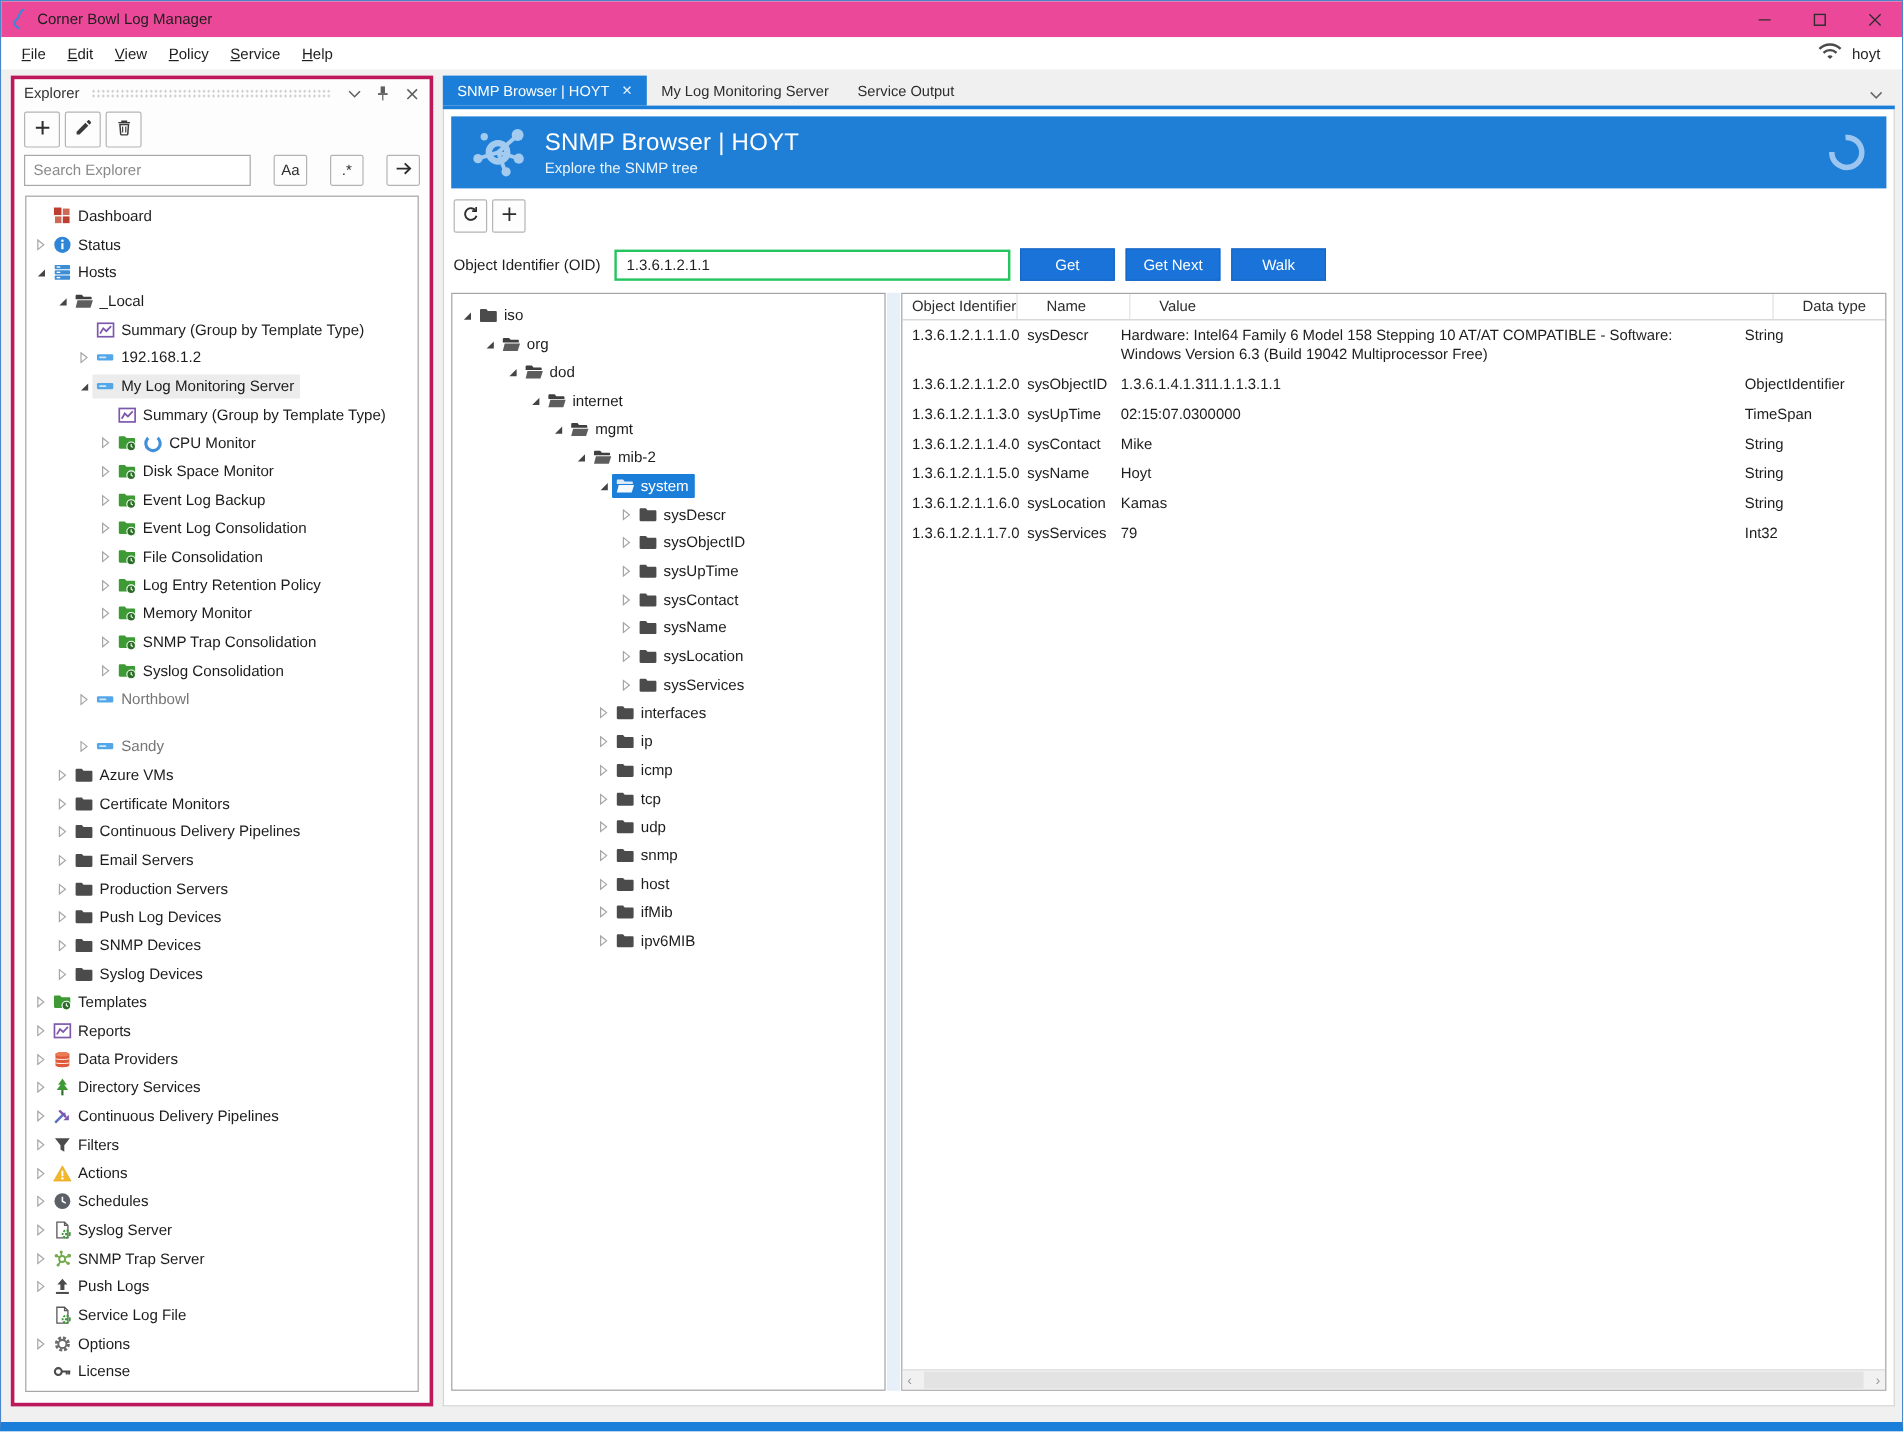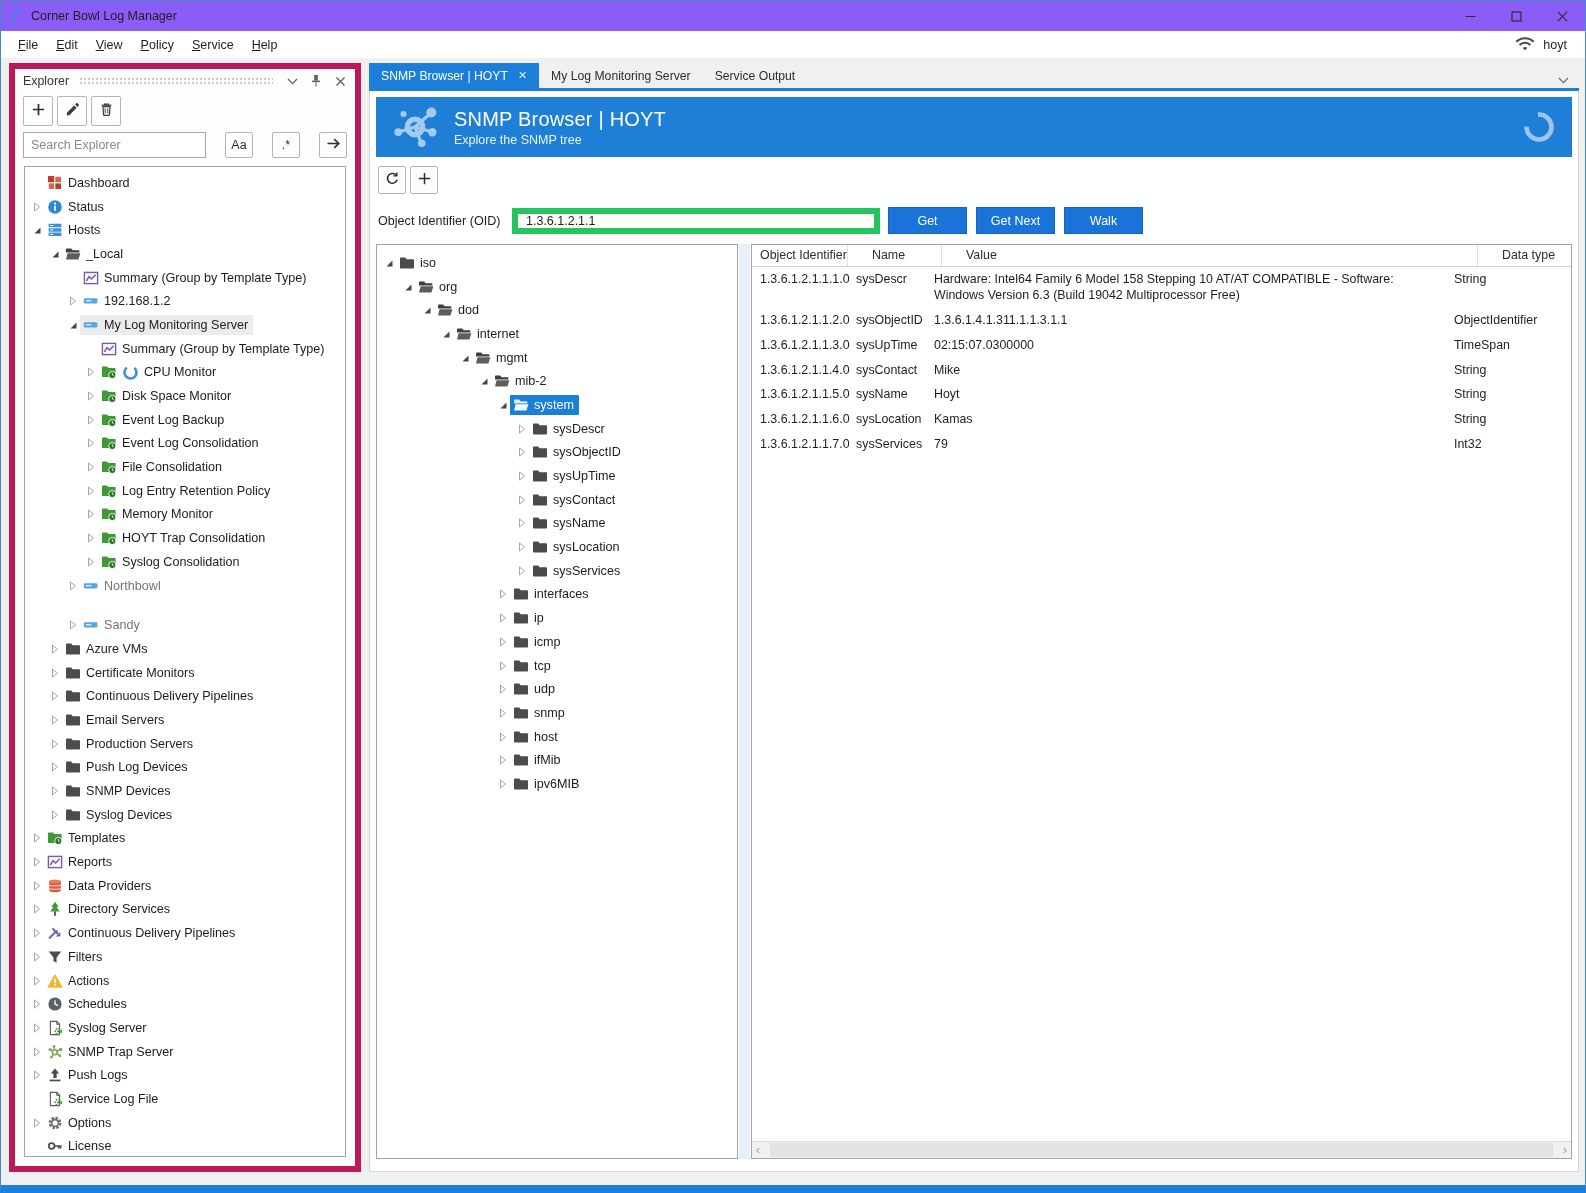--- a/index.html
+++ b/index.html
@@ -3,35 +3,35 @@
 <meta charset="utf-8">
 <style>
   * { margin:0; padding:0; box-sizing:border-box; }
   html,body { width:1586px; height:1193px; font-family:"Liberation Sans", sans-serif; }
   .window{
     width:1586px;height:1193px;display:flex;flex-direction:column;background:#f0f0f0;
     border-left:1px solid #4a86c8;border-right:1px solid #4a86c8;border-top:1px solid #4a86c8;
     border-bottom:8px solid #1b7ed8;overflow:hidden;
   }
   
-  .titlebar{height:30px;background:#8b5cf6;display:flex;align-items:center;flex:0 0 auto;text-align:right;}
+  .titlebar{height:30px;background:#ec4899;display:flex;align-items:center;flex:0 0 auto;text-align:right;}
   .app-icon{margin:0 8px 0 8px;display:flex;align-items:center;}
   .win-title{font-size:12.5px;color:#1e1e1e;}
   .win-controls{margin-left:auto;display:flex;height:100%;}
   .wc{width:46px;height:100%;display:flex;align-items:center;justify-content:center;cursor:default;}
   
   .menubar{height:27px;background:#ffffff;display:flex;align-items:center;padding-left:8px;flex:0 0 auto;}
   .menu-item{display:inline-block;font-size:12.5px;color:#1e1e1e;padding:4px 9px;}
   .menu-item::first-letter{text-decoration:underline;}
   .conn{margin-left:auto;display:flex;align-items:center;gap:7px;padding-right:18px;}
   .conn .user{font-size:12.5px;color:#1e1e1e;}
   
   .app-body{flex:1;display:flex;background:#f0f0f0;padding:5px 6px 13px 8px;min-height:0;}
   
-  .explorer{width:352px;flex:0 0 auto;background:#fdfdfd;border:6px solid #be185d;display:flex;flex-direction:column;margin-right:8px;}
+  .explorer{width:352px;flex:0 0 auto;background:#fdfdfd;border:3px solid #be185d;display:flex;flex-direction:column;margin-right:8px;}
   .exp-header{height:24px;display:flex;align-items:center;padding:0 6px 0 8px;gap:6px;}
   .exp-title{font-size:12.4px;color:#333;flex:0 0 auto;}
   .exp-dots{flex:1;height:8px;margin:0 4px;background-image:radial-gradient(#c9c9c9 0.9px, transparent 1px);background-size:4px 4px;}
   .exp-hbtn{display:flex;align-items:center;justify-content:center;width:18px;height:18px;cursor:default;}
   .exp-toolbar{display:flex;gap:4px;padding:3px 8px 4px 8px;}
   .exp-toolbar button{width:30px;height:30px;background:#fdfdfd;border:1px solid #b4b4b4;border-radius:2px;display:flex;align-items:center;justify-content:center;cursor:default;}
   .exp-search{display:flex;gap:19px;padding:2px 8px 6px 8px;align-items:center;}
   .exp-search input{flex:1;height:26px;border:1px solid #a8a8a8;padding:0 7px;font-size:12.5px;color:#333;font-family:"Liberation Sans",sans-serif;}
   .exp-search input::placeholder{color:#8a8a8a;}
   .exp-search button{width:28px;height:26px;background:#fdfdfd;border:1px solid #b4b4b4;border-radius:2px;font-size:12.5px;color:#2d2d2d;display:flex;align-items:center;justify-content:center;cursor:default;font-family:"Liberation Sans",sans-serif;}
@@ -56,21 +56,21 @@
   .main-card{flex:1;background:#ffffff;border:1px solid #d4d4d4;border-top:none;padding:6px 6px 12px 6px;display:flex;flex-direction:column;min-height:0;}
   .banner{height:60px;background:#1f7fd6;display:flex;align-items:center;padding:0 16px 0 16px;flex:0 0 auto;}
   .banner-text{margin-left:14px;}
   .banner-title{color:#ffffff;font-size:20px;letter-spacing:0.2px;}
   .banner-sub{color:#e9f3fc;font-size:12.5px;margin-top:2px;}
   .banner-spinner{margin-left:auto;display:flex;align-items:center;}
   .tools-row{display:flex;gap:4px;padding:9px 0 0 2px;flex:0 0 auto;}
   .tool-btn{width:28px;height:28px;background:#fdfdfd;border:1px solid #b4b4b4;border-radius:2px;display:flex;align-items:center;justify-content:center;cursor:default;}
   .oid-row{display:flex;align-items:center;margin:13px 0 0 2px;flex:0 0 auto;}
   .oid-row label{font-size:12.6px;color:#1e1e1e;width:134px;flex:0 0 auto;}
-  .oid-row input{width:368px;height:26px;border:6px solid #22c55e;padding:0 8px;font-size:12.5px;color:#1e1e1e;font-family:"Liberation Sans",sans-serif;}
+  .oid-row input{width:330px;height:26px;border:2px solid #22c55e;padding:0 8px;font-size:12.5px;color:#1e1e1e;font-family:"Liberation Sans",sans-serif;}
   .blue-btn{width:79px;height:27px;background:#1a73d8;color:#ffffff;border:1px solid #1466c4;font-size:12.5px;cursor:default;font-family:"Liberation Sans",sans-serif;}
   .blue-btn.first{margin-left:8px;}
   .blue-btn + .blue-btn{margin-left:9px;}
   .browse-row{flex:1;display:flex;margin-top:10px;min-height:0;}
   .snmp-tree{width:362px;flex:0 0 auto;border:1px solid #a4a4a4;background:#ffffff;overflow:hidden;padding-top:6px;}
   .v-splitter{width:11px;flex:0 0 auto;background:#e7eff8;margin:0 1px;}
   .result-table{flex:1;border:1px solid #a4a4a4;background:#ffffff;position:relative;overflow:hidden;min-width:0;}
   .t-header{display:grid;grid-template-columns:96px 78px 520px 100px 1fr;border-bottom:1px solid #cfcfcf;gap:16px;}
   .t-header .hcell{font-size:12.4px;color:#2d2d2d;padding:3px 6px 4px 8px;border-right:1px solid #e1e1e1;white-space:nowrap;overflow:hidden;cursor:default;}
   .t-header .hcell:last-child{border-right:none;}
@@ -444,21 +444,21 @@
               </svg>
             </span>
             <span class="row-content">
               <span class="icon">
                 <svg width="16" height="16" viewBox="0 0 16 16">
                   <path d="M1 3.4 C1 2.9 1.4 2.5 1.9 2.5 H6 L7.4 4 H13.6 C14.2 4 14.6 4.4 14.6 5 V12 C14.6 12.6 14.2 13 13.6 13 H2 C1.4 13 1 12.6 1 12 Z" fill="#3d9a35"></path>
                   <circle cx="11.3" cy="11" r="3.6" fill="#2c6e27" stroke="#ffffff" stroke-width="0.9"></circle>
                   <path d="M11.3 9 V11 L12.8 11.8" stroke="#ffffff" stroke-width="0.9" fill="none"></path>
                 </svg>
               </span>
-              <span class="lbl">HOYT Trap Consolidation</span>
+              <span class="lbl">SNMP Trap Consolidation</span>
             </span>
           </div>
           <div class="tree-row" style="padding-left: 58px;">
             <span class="expander">
               <svg width="10" height="10" viewBox="0 0 10 10">
                 <path d="M2.5 1 L7.5 5 L2.5 9 Z" fill="#fdfdfd" stroke="#a6a6a6" stroke-width="1"></path>
               </svg>
             </span>
             <span class="row-content">
               <span class="icon">

